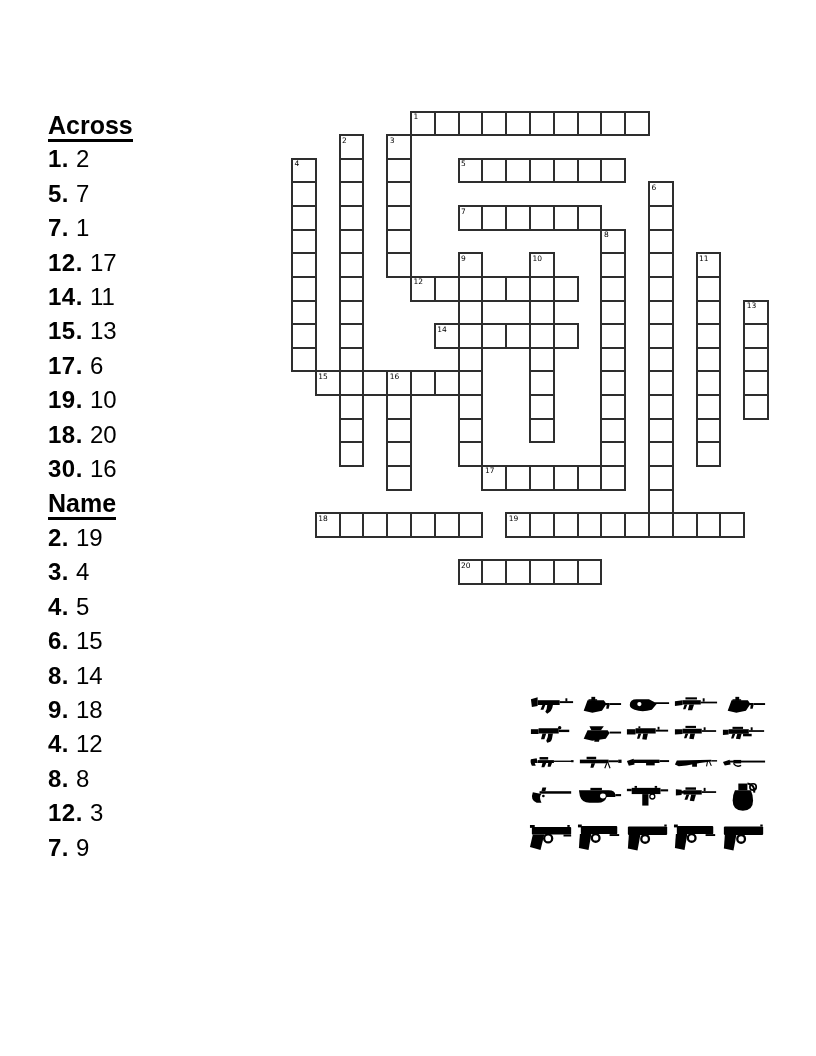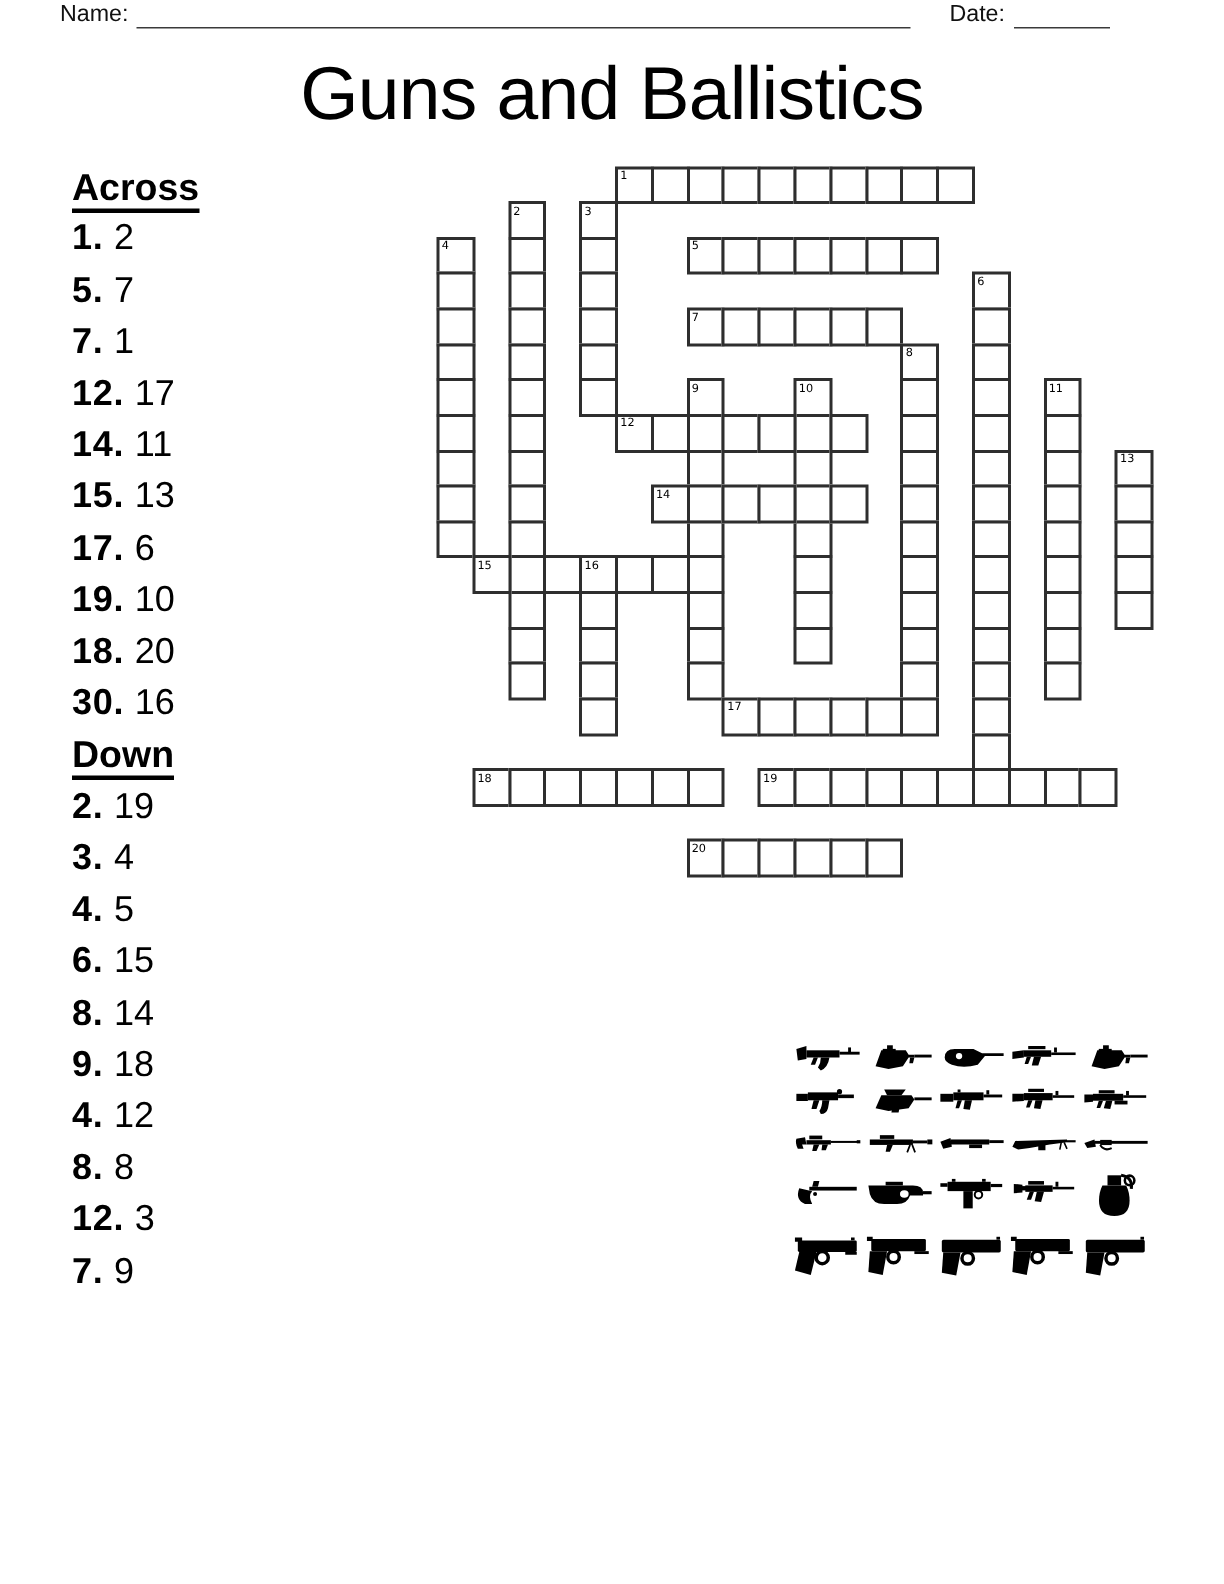--- a/index.html
+++ b/index.html
@@ -35,44 +35,37 @@
   .gun-cell svg{display:block;}
   .gun-cell svg *{fill:#000;}
   .gun-cell svg .nofill{fill:none;}
   .gun-cell svg .white{fill:#fff;}
 </style>
 </head>
 <body>
 
 <div class="page">
 
-  <div class="header">
-    <span class="hlabel">Name:</span>
-    <div class="hline name-line"></div>
-    <span class="hlabel">Date:</span>
-    <div class="hline date-line"></div>
-  </div>
-
-  <div class="title">Guns and Ballistics</div>
+
 
   <div class="clues">
     <div class="clue-heading"><span>Across</span></div>
     <div id="across-list">
         <div class="clue"><b>1.</b><span>2</span></div>
         <div class="clue"><b>5.</b><span>7</span></div>
         <div class="clue"><b>7.</b><span>1</span></div>
         <div class="clue"><b>12.</b><span>17</span></div>
         <div class="clue"><b>14.</b><span>11</span></div>
         <div class="clue"><b>15.</b><span>13</span></div>
         <div class="clue"><b>17.</b><span>6</span></div>
         <div class="clue"><b>19.</b><span>10</span></div>
         <div class="clue"><b>18.</b><span>20</span></div>
         <div class="clue"><b>30.</b><span>16</span></div>
       </div>
-    <div class="clue-heading"><span>Down</span></div>
+    <div class="clue-heading"><span>Name</span></div>
     <div id="down-list">
         <div class="clue"><b>2.</b><span>19</span></div>
         <div class="clue"><b>3.</b><span>4</span></div>
         <div class="clue"><b>4.</b><span>5</span></div>
         <div class="clue"><b>6.</b><span>15</span></div>
         <div class="clue"><b>8.</b><span>14</span></div>
         <div class="clue"><b>9.</b><span>18</span></div>
         <div class="clue"><b>4.</b><span>12</span></div>
         <div class="clue"><b>8.</b><span>8</span></div>
         <div class="clue"><b>12.</b><span>3</span></div>

